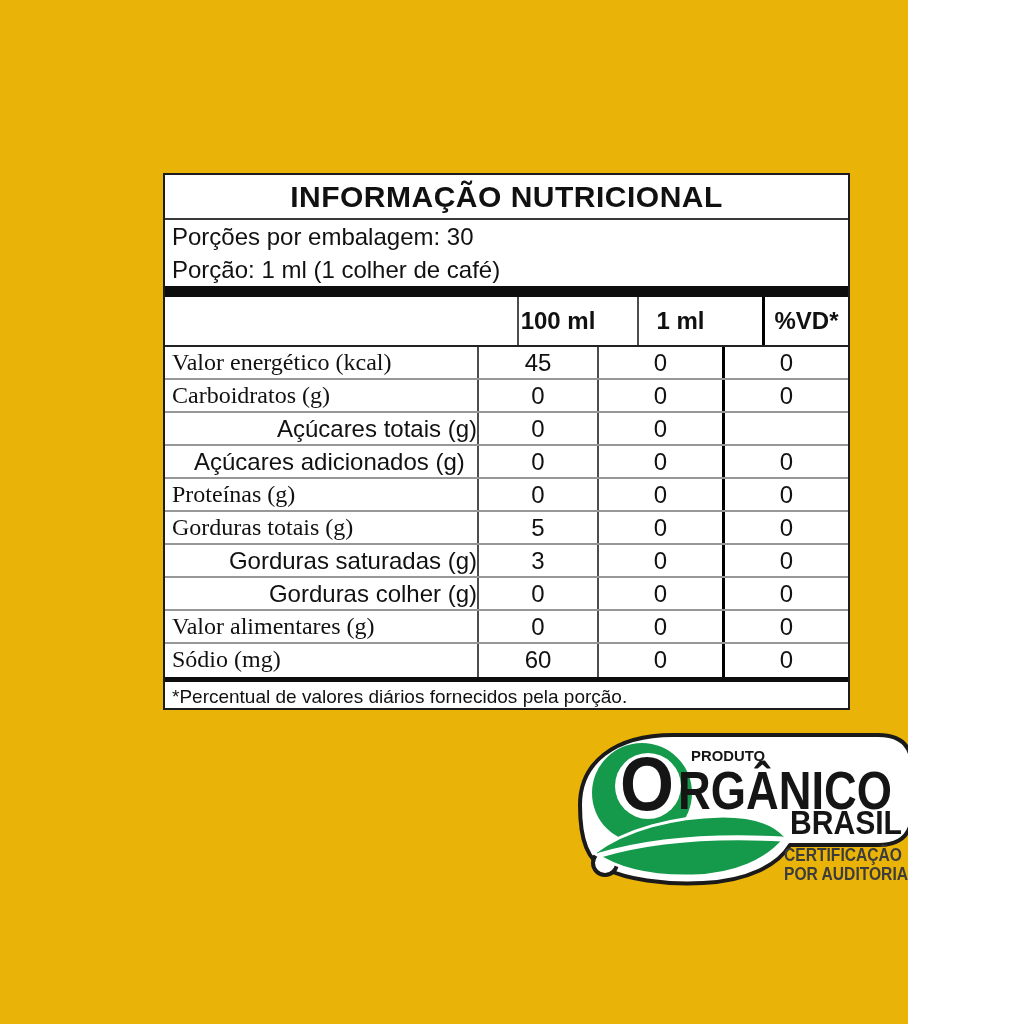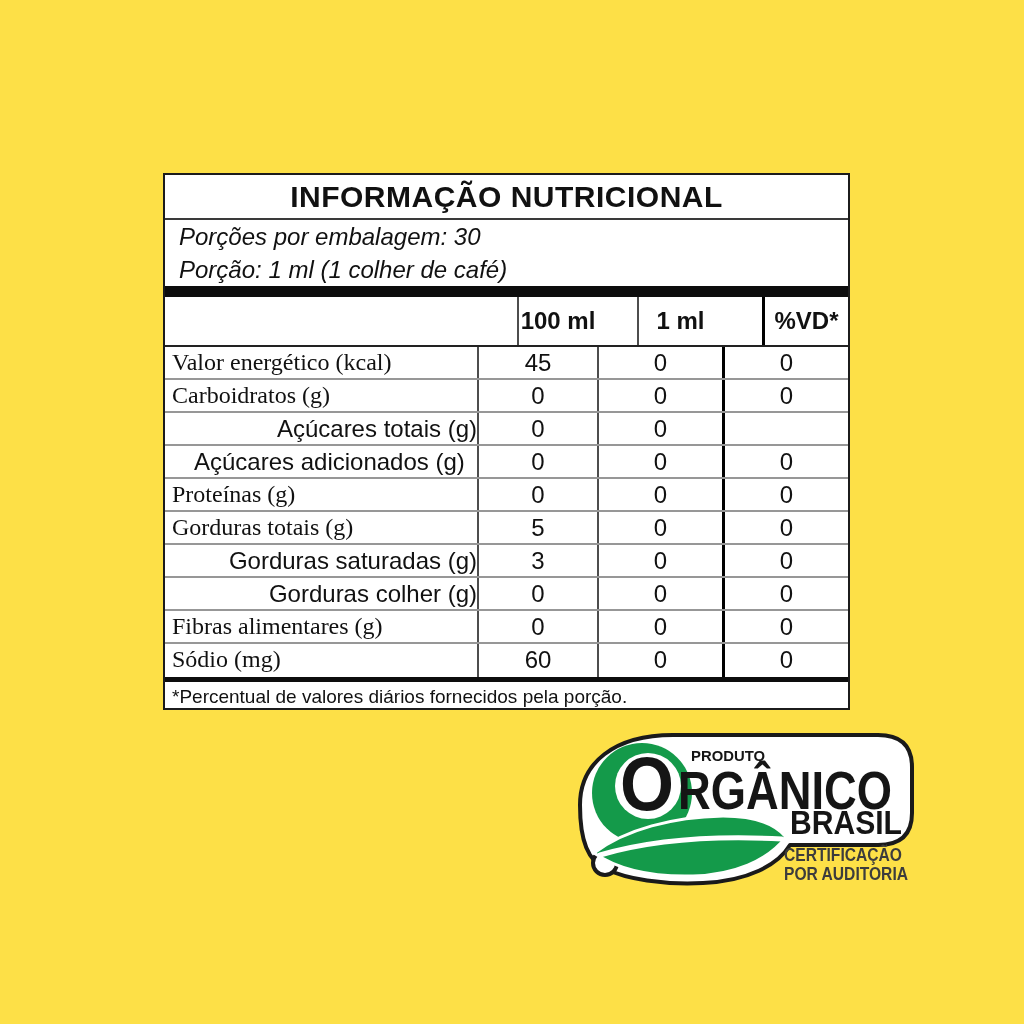--- a/index.html
+++ b/index.html
@@ -4,23 +4,23 @@
 <style>
   html, body {
     margin: 0;
     padding: 0;
     background: #ffffff;
     font-family: "Liberation Sans", sans-serif;
     color: #111;
   }
   .canvas {
     position: relative;
-    width: 1024px;
+    width: 908px;
     height: 1024px;
-    background: #fde047;
+    background: #eab308;
     overflow: hidden;
   }
 
   
   .nutri-box {
     position: absolute;
     left: 163px;
     top: 173px;
     width: 687px;
     height: 537px;
@@ -33,22 +33,21 @@
     line-height: 44px;
     text-align: center;
     font-size: 30px;
     font-weight: bold;
     letter-spacing: 0.5px;
     border-bottom: 2px solid #3a3a3a;
     box-sizing: border-box;
     white-space: nowrap;
   }
   .servings {
-    padding-left: 14px;
-    font-style: italic;
+    padding-left: 7px;
   }
   .servings .sline {
     height: 33px;
     line-height: 33px;
     font-size: 24px;
     white-space: nowrap;
   }
   .thick-bar {
     height: 11px;
     background: #0d0d0d;
@@ -176,21 +175,21 @@
     <div class="cell c-val v2">0</div>
     <div class="cell c-val v3">0</div>
   </div>
           <div class="nrow datarow">
     <div class="cell c-label indent-1">Gorduras colher (g)</div>
     <div class="cell c-val v1">0</div>
     <div class="cell c-val v2">0</div>
     <div class="cell c-val v3">0</div>
   </div>
           <div class="nrow datarow">
-    <div class="cell c-label indent-0">Fibras alimentares (g)</div>
+    <div class="cell c-label indent-0">Valor alimentares (g)</div>
     <div class="cell c-val v1">0</div>
     <div class="cell c-val v2">0</div>
     <div class="cell c-val v3">0</div>
   </div>
           <div class="nrow datarow">
     <div class="cell c-label indent-0">Sódio (mg)</div>
     <div class="cell c-val v1">60</div>
     <div class="cell c-val v2">0</div>
     <div class="cell c-val v3">0</div>
   </div>

